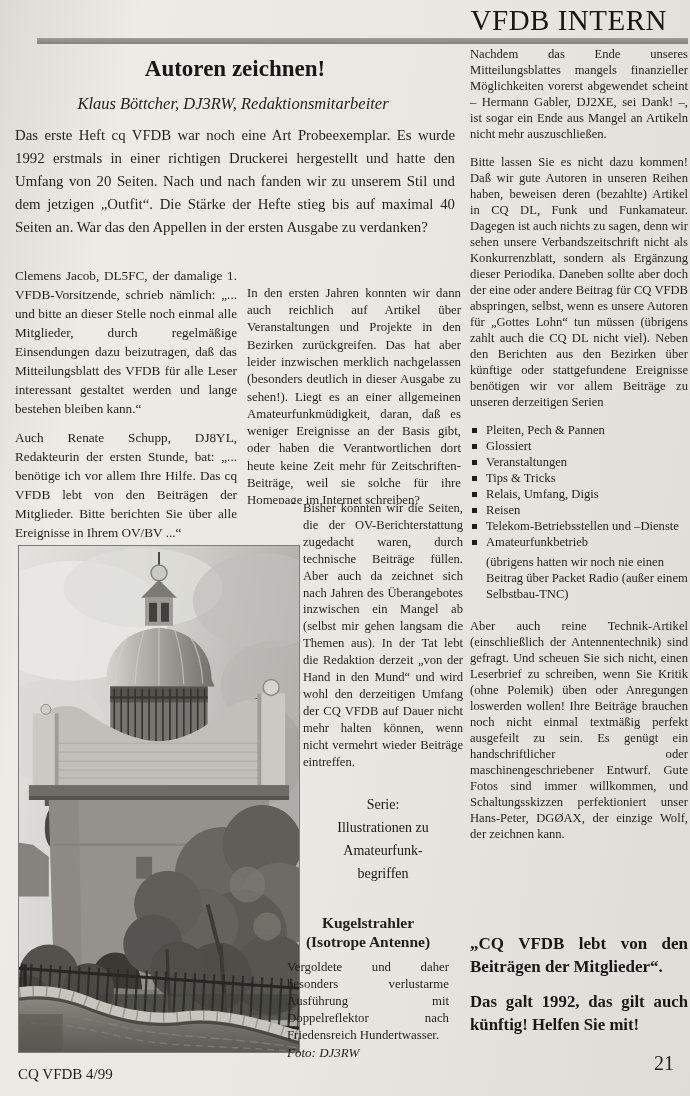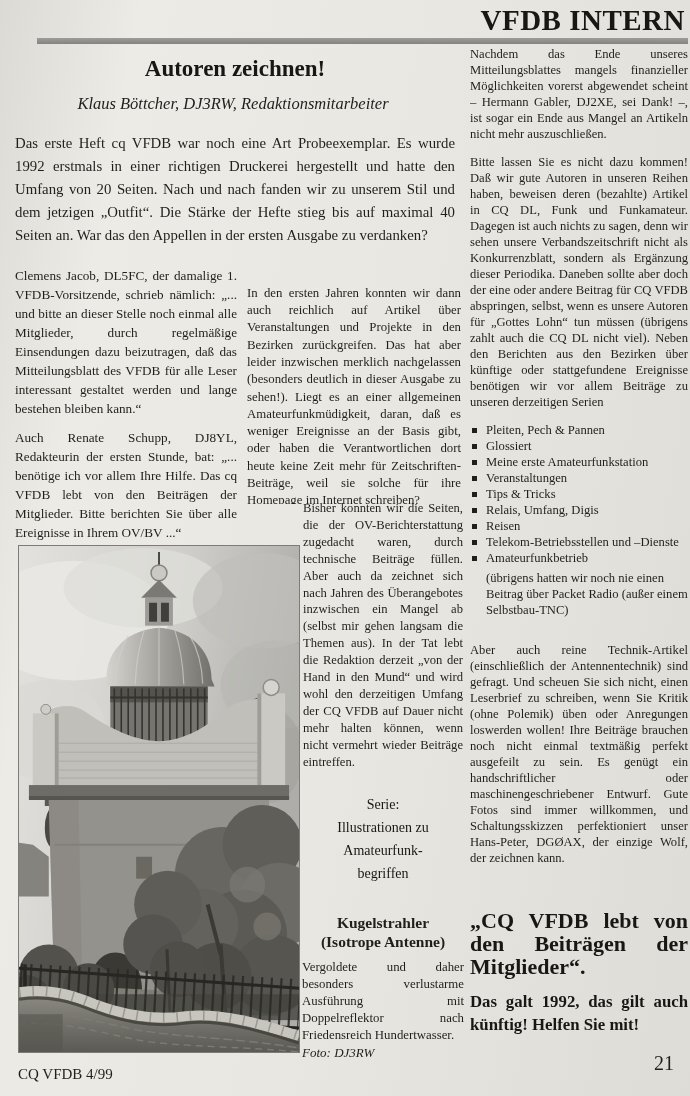--- a/index.html
+++ b/index.html
@@ -7,38 +7,38 @@
     position:relative; width:690px; height:1096px; overflow:hidden;
     background:#e8e6e1;
     background-image:linear-gradient(100deg,#dcdad5 0%,#ecebe6 16%,#e9e7e2 52%,#dedcd7 100%);
     font-family:"Liberation Serif","DejaVu Serif",serif;
     color:#211f1b;
   }
   .just { text-align:justify; }
   .prelines { white-space:pre-line; }
 
   .section-title {
-    position:absolute; top:4px; right:5px;
-    font-size:29px; font-weight:bold; letter-spacing:0.5px; color:#181713;
+    position:absolute; top:4px; right:23px;
+    font-size:29px; font-weight:normal; letter-spacing:0.5px; color:#181713;
   }
   .header-rule {
     position:absolute; left:37px; right:2px; top:38px; height:6px;
     background:linear-gradient(#9c9c99,#83837f);
   }
 
   .article-title {
     position:absolute; left:15px; top:56px; width:440px; margin:0;
     text-align:center; font-size:23px; font-weight:bold; color:#181713;
   }
   .byline {
     position:absolute; left:15px; top:94px; width:436px;
     text-align:center; font-style:italic; font-size:16.5px;
   }
   .lead {
-    position:absolute; left:15px; top:132px; width:440px; height:138px; overflow:hidden;
+    position:absolute; left:15px; top:124px; width:440px; height:138px; overflow:hidden;
     font-size:14.8px; line-height:23px;
   }
 
   .col1 {
     position:absolute; left:15px; top:266px; width:222px; height:276px; overflow:hidden;
     font-size:13.2px; line-height:19px;
   }
   .col1 p { margin:0 0 10px 0; }
 
   .photo-figure {
@@ -53,39 +53,39 @@
   }
   .col2b {
     position:absolute; left:303px; top:500px; width:160px; height:290px; overflow:hidden;
     font-size:12.6px; line-height:16.9px;
   }
   .series-heading {
     position:absolute; left:301px; top:793px; width:164px; margin:0;
     text-align:center; font-size:14px; font-weight:normal; line-height:23px; color:#181713;
   }
   .caption {
-    position:absolute; left:302px; top:914px; width:162px;
+    position:absolute; left:287px; top:914px; width:162px;
   }
   .caption-title { text-align:center; font-weight:bold; font-size:15.5px; line-height:18.5px; }
   .caption-body  { margin-top:8px; font-size:12.8px; line-height:17px; }
   .caption-credit{ margin-top:1px; font-style:italic; font-size:13px; }
 
   .col3 {
     position:absolute; left:470px; top:46px; width:218px; height:1002px;
     display:flex; flex-direction:column;
     font-size:12.6px; line-height:16px;
   }
   .col3-flow { flex:0 1 auto; min-height:0; overflow:hidden; }
   .col3 p { margin:0 0 12px 0; }
   .col3 .spacer { flex:1 1 0; min-height:6px; }
   .blist { margin:2px 0 4px 0; }
   .li { display:flex; text-align:left; }
   .sq { flex:none; width:5px; height:5px; background:#211f1b; margin:6px 9px 0 2px; }
-  .bullet-note { padding-left:16px; margin-bottom:24px; text-align:left; }
-  .quote   { font-size:22px; line-height:23px; font-weight:bold; margin:0 0 14px 0; color:#181713; }
+  .bullet-note { padding-left:16px; margin-bottom:16px; text-align:left; }
+  .quote   { font-size:17px; line-height:23px; font-weight:bold; margin:0 0 14px 0; color:#181713; }
   .closing { font-size:16.8px; line-height:23px; font-weight:bold; margin:0; color:#181713; }
 
   .footer-issue { position:absolute; left:18px; top:1066px; font-size:15px; }
   .page-number  { position:absolute; right:16px; top:1052px; font-size:20px; }
 </style>
 </head>
 <body>
 
 <div class="page">
 
@@ -263,24 +263,20 @@
         <div class="li">
             <span class="sq"></span>
             <span>Pleiten, Pech &amp; Pannen</span>
           </div>
         <div class="li">
             <span class="sq"></span>
             <span>Glossiert</span>
           </div>
         <div class="li">
             <span class="sq"></span>
-            <span>Meine erste Amateurfunkstation</span>
-          </div>
-        <div class="li">
-            <span class="sq"></span>
             <span>Veranstaltungen</span>
           </div>
         <div class="li">
             <span class="sq"></span>
             <span>Tips &amp; Tricks</span>
           </div>
         <div class="li">
             <span class="sq"></span>
             <span>Relais, Umfang, Digis</span>
           </div>

